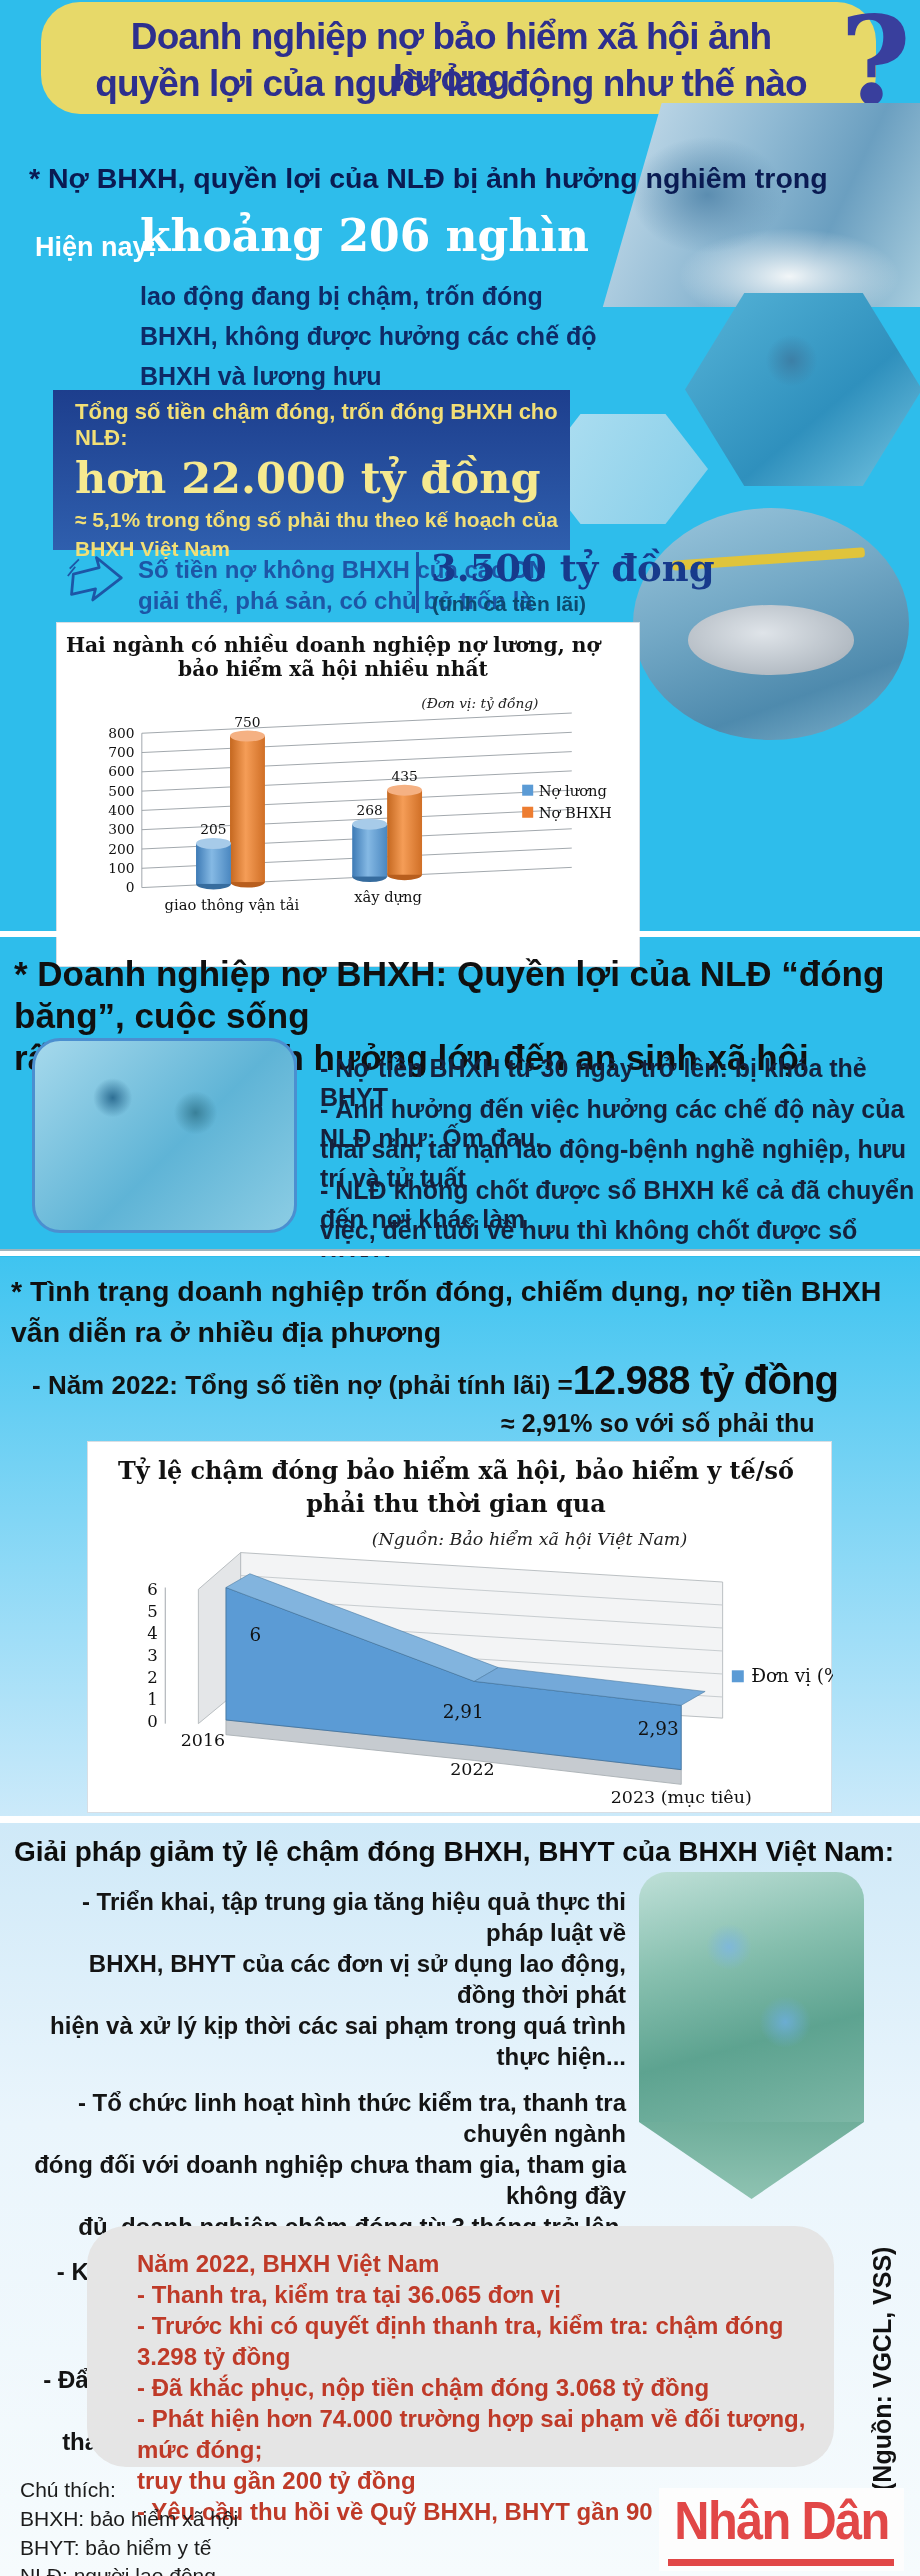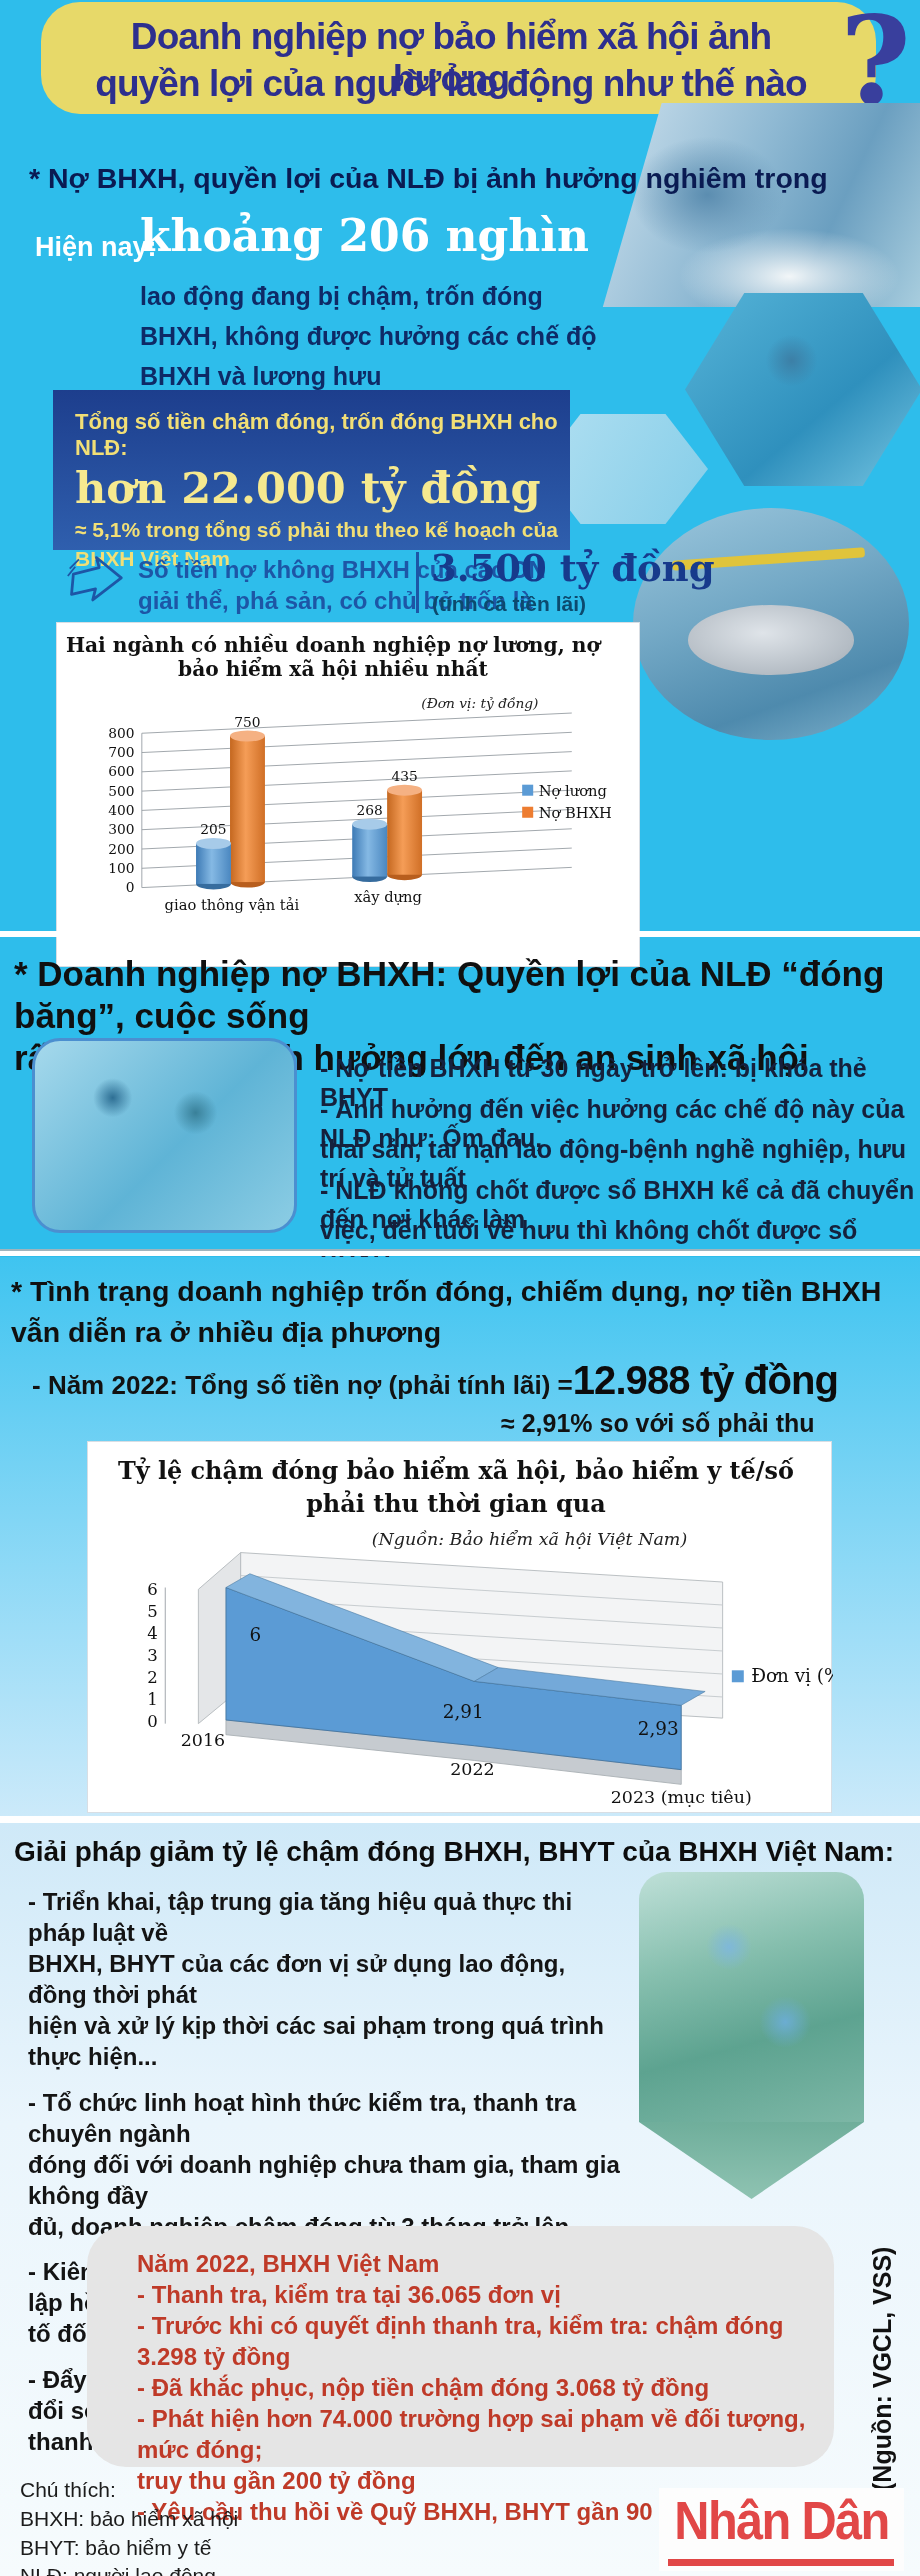--- a/index.html
+++ b/index.html
@@ -9,21 +9,21 @@
   
   .title-box{left:41px;top:1.8px;width:835px;height:112px;background:#e7d969;border-radius:39px;}
   .title-line{width:764px;left:28px;color:#2d2f8e;font-size:37px;font-weight:bold;text-align:center;letter-spacing:-0.9px;}
   .qmark{left:799px;top:-13px;font-size:121px;color:#393f9d;font-weight:bold;font-family:"DejaVu Serif",serif;}
   
   .s1-header{left:29px;top:162px;font-size:28.5px;font-weight:bold;color:#0a1b52;}
   .hien-nay{left:35px;top:232px;font-size:27px;font-weight:bold;color:#ffffff;}
   .stat1{left:140px;top:210px;font-size:44px;color:#ffffff;font-weight:bold;font-family:"DejaVu Serif",serif;}
   .stat1-desc{left:140px;top:276px;font-size:25px;font-weight:bold;color:#0e2a66;line-height:40px;}
   .blue-box{left:53px;top:390px;width:517px;height:160px;background:linear-gradient(180deg,#1d3e8d,#2f5fae);
-            padding:19px 0 0 22px;box-sizing:border-box;}
+            padding:9px 0 0 22px;box-sizing:border-box;}
   .bb-intro{font-size:22px;font-weight:bold;color:#f2df76;}
   .bb-value{font-size:43px;color:#f6e98f;font-weight:bold;font-family:"DejaVu Serif",serif;margin-top:1.8px;}
   .bb-note{font-size:21px;font-weight:bold;color:#f2df76;line-height:28.5px;margin-top:3.7px;}
   .debt-label{left:138px;top:554px;font-size:24px;font-weight:bold;color:#1d56a6;line-height:31px;}
   .debt-divider{left:416px;top:552px;width:2.8px;height:61px;background:#1d56a6;}
   .debt-value{left:431px;top:546px;font-size:37px;font-weight:bold;color:#173a8c;font-family:"DejaVu Serif",serif;}
   .debt-note{left:432px;top:592px;font-size:21px;font-weight:bold;color:#0c4a6e;}
   .chart-box{background:#ffffff;border:0.9px solid #d8dee4;box-sizing:border-box;}
   
   .photo{overflow:hidden;}
@@ -38,21 +38,21 @@
   .s3-bg{left:0;top:1257px;width:920px;height:565px;background:linear-gradient(180deg,#3fc4f0 0%,#8ed9f6 55%,#cdeafa 100%);}
   .s3-header{left:11px;top:1271px;font-size:28.5px;font-weight:bold;color:#101010;line-height:41px;}
   .s3-stat{left:32px;top:1358px;display:flex;align-items:baseline;}
   .s3-stat-label{font-size:26px;font-weight:bold;color:#121212;}
   .s3-stat-value{font-size:40px;font-weight:bold;color:#0c0c0c;letter-spacing:-0.9px;}
   .s3-note{left:501px;top:1409px;font-size:25px;font-weight:bold;color:#121212;}
   
   .s4-bg{left:0;top:1823px;width:920px;height:753px;background:linear-gradient(180deg,#cfe9f8 0%,#eaf5fc 40%,#f6fbfd 100%);}
   .s4-header{left:14px;top:1836px;font-size:28px;font-weight:bold;color:#0d0d0d;}
   .s4-bullets{left:28px;top:1886px;width:598px;}
-  .s4-par{margin-bottom:14.7px;}
+  .s4-par{margin-bottom:14.7px;text-align:right;}
   .s4-line{font-size:24px;font-weight:600;color:#141414;line-height:31px;}
   .src-vert{left:868px;top:2199px;height:340px;width:42px;writing-mode:vertical-rl;transform:rotate(180deg);
             font-size:25px;font-weight:bold;color:#111111;text-align:center;}
   .sum-box{left:87px;top:2226px;width:747px;height:241px;background:#e5e5e5;border-radius:39px;
            padding:22px 0 0 50px;box-sizing:border-box;}
   .sum-line{font-size:24px;font-weight:bold;color:#bf3a28;line-height:31px;}
   
   .foot-line{left:20px;font-size:21px;color:#1c1c1c;}
   .logo-box{left:659px;top:2488px;width:245px;height:83px;background:#fdfdfd;text-align:center;}
   .logo-text{color:#e14747;font-size:53px;font-weight:bold;letter-spacing:-1.8px;display:inline-block;transform:scaleX(.92);margin-top:1.8px;}

